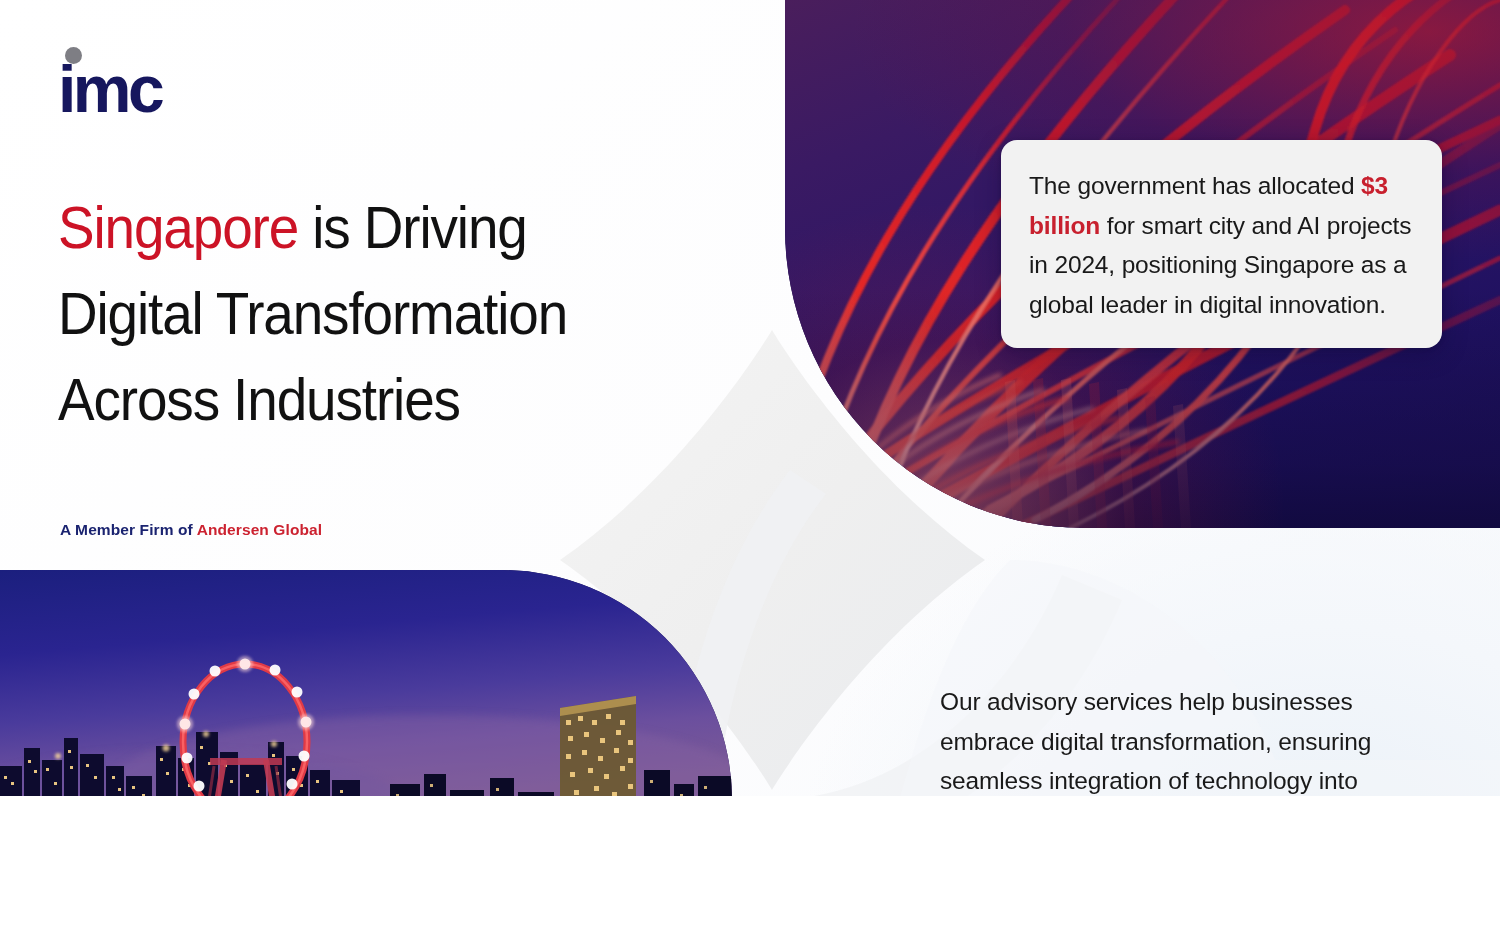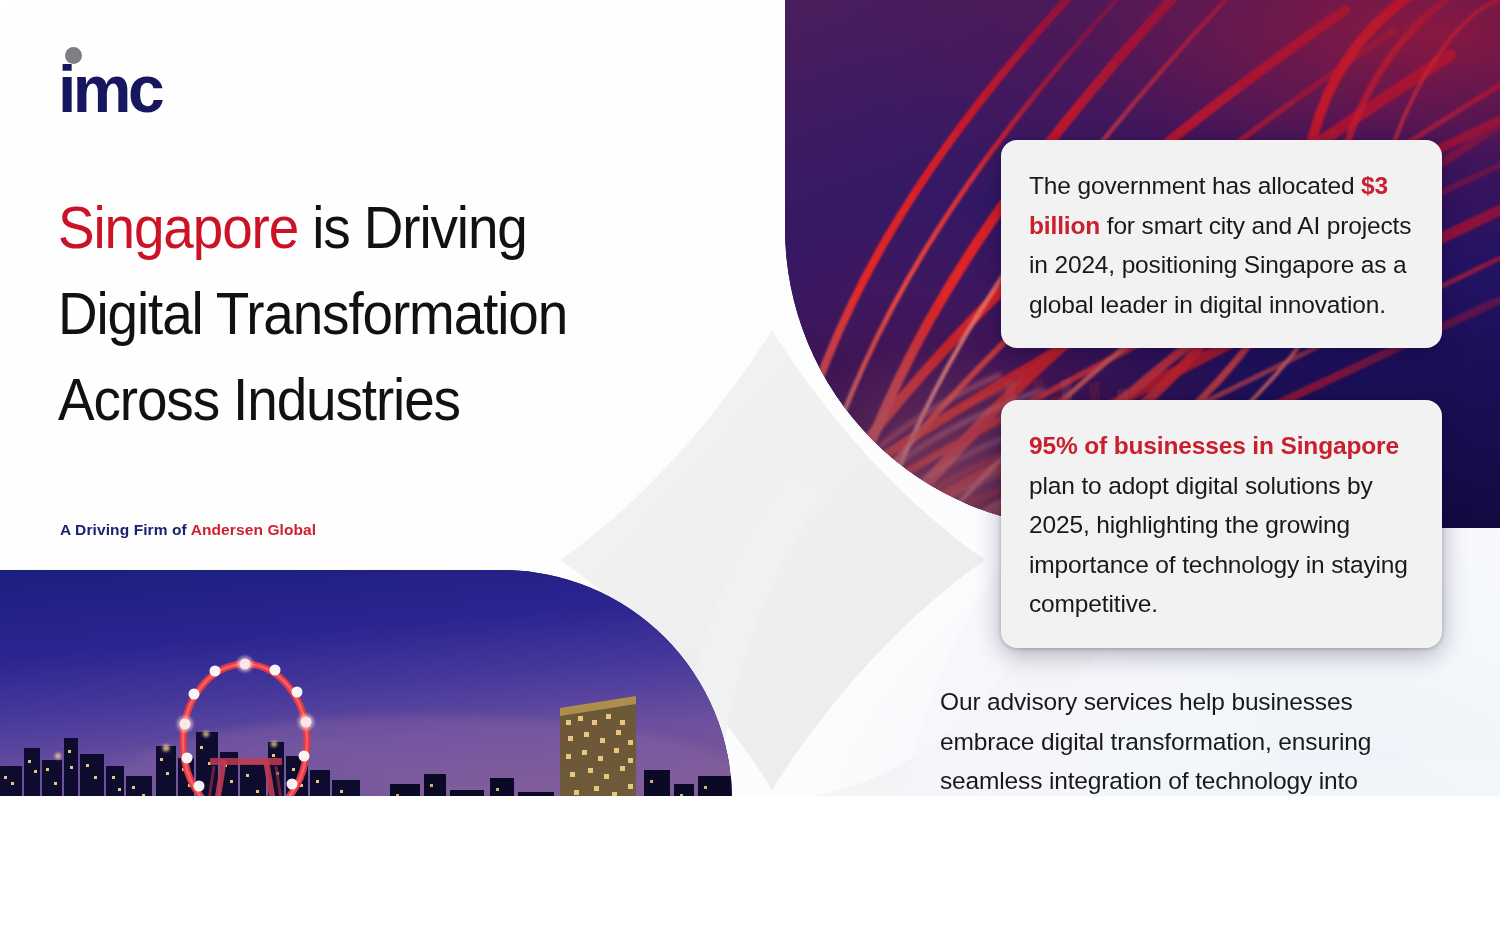--- a/index.html
+++ b/index.html
@@ -526,26 +526,23 @@
     <span class="logo-word">imc</span>
   </div>
 
   <h1 id="headline">
     <span class="accent">Singapore</span><span> is Driving</span><br>
     <span>Digital Transformation</span><br>
     <span>Across Industries</span>
   </h1>
 
   <div id="member-firm">
-    <span>A Driving Firm of </span><span class="andersen">Andersen Global</span>
+    <span>A Member Firm of </span><span class="andersen">Andersen Global</span>
   </div>
 
   <div class="stat-card" id="stat-card-1">
     <span>The government has allocated </span><span class="hl">$3 billion</span><span> for smart city and AI projects in 2024, positioning Singapore as a global leader in digital innovation.</span>
   </div>
 
-  <div class="stat-card" id="stat-card-2">
-    <span class="hl">95% of businesses in Singapore</span><span> plan to adopt digital solutions by 2025, highlighting the growing importance of technology in staying competitive.</span>
-  </div>
 
   <p id="closing-paragraph">Our advisory services help businesses embrace digital transformation, ensuring seamless integration of technology into operations while staying compliant with local regulations.</p>
 
 </div>
 
 </body></html>

